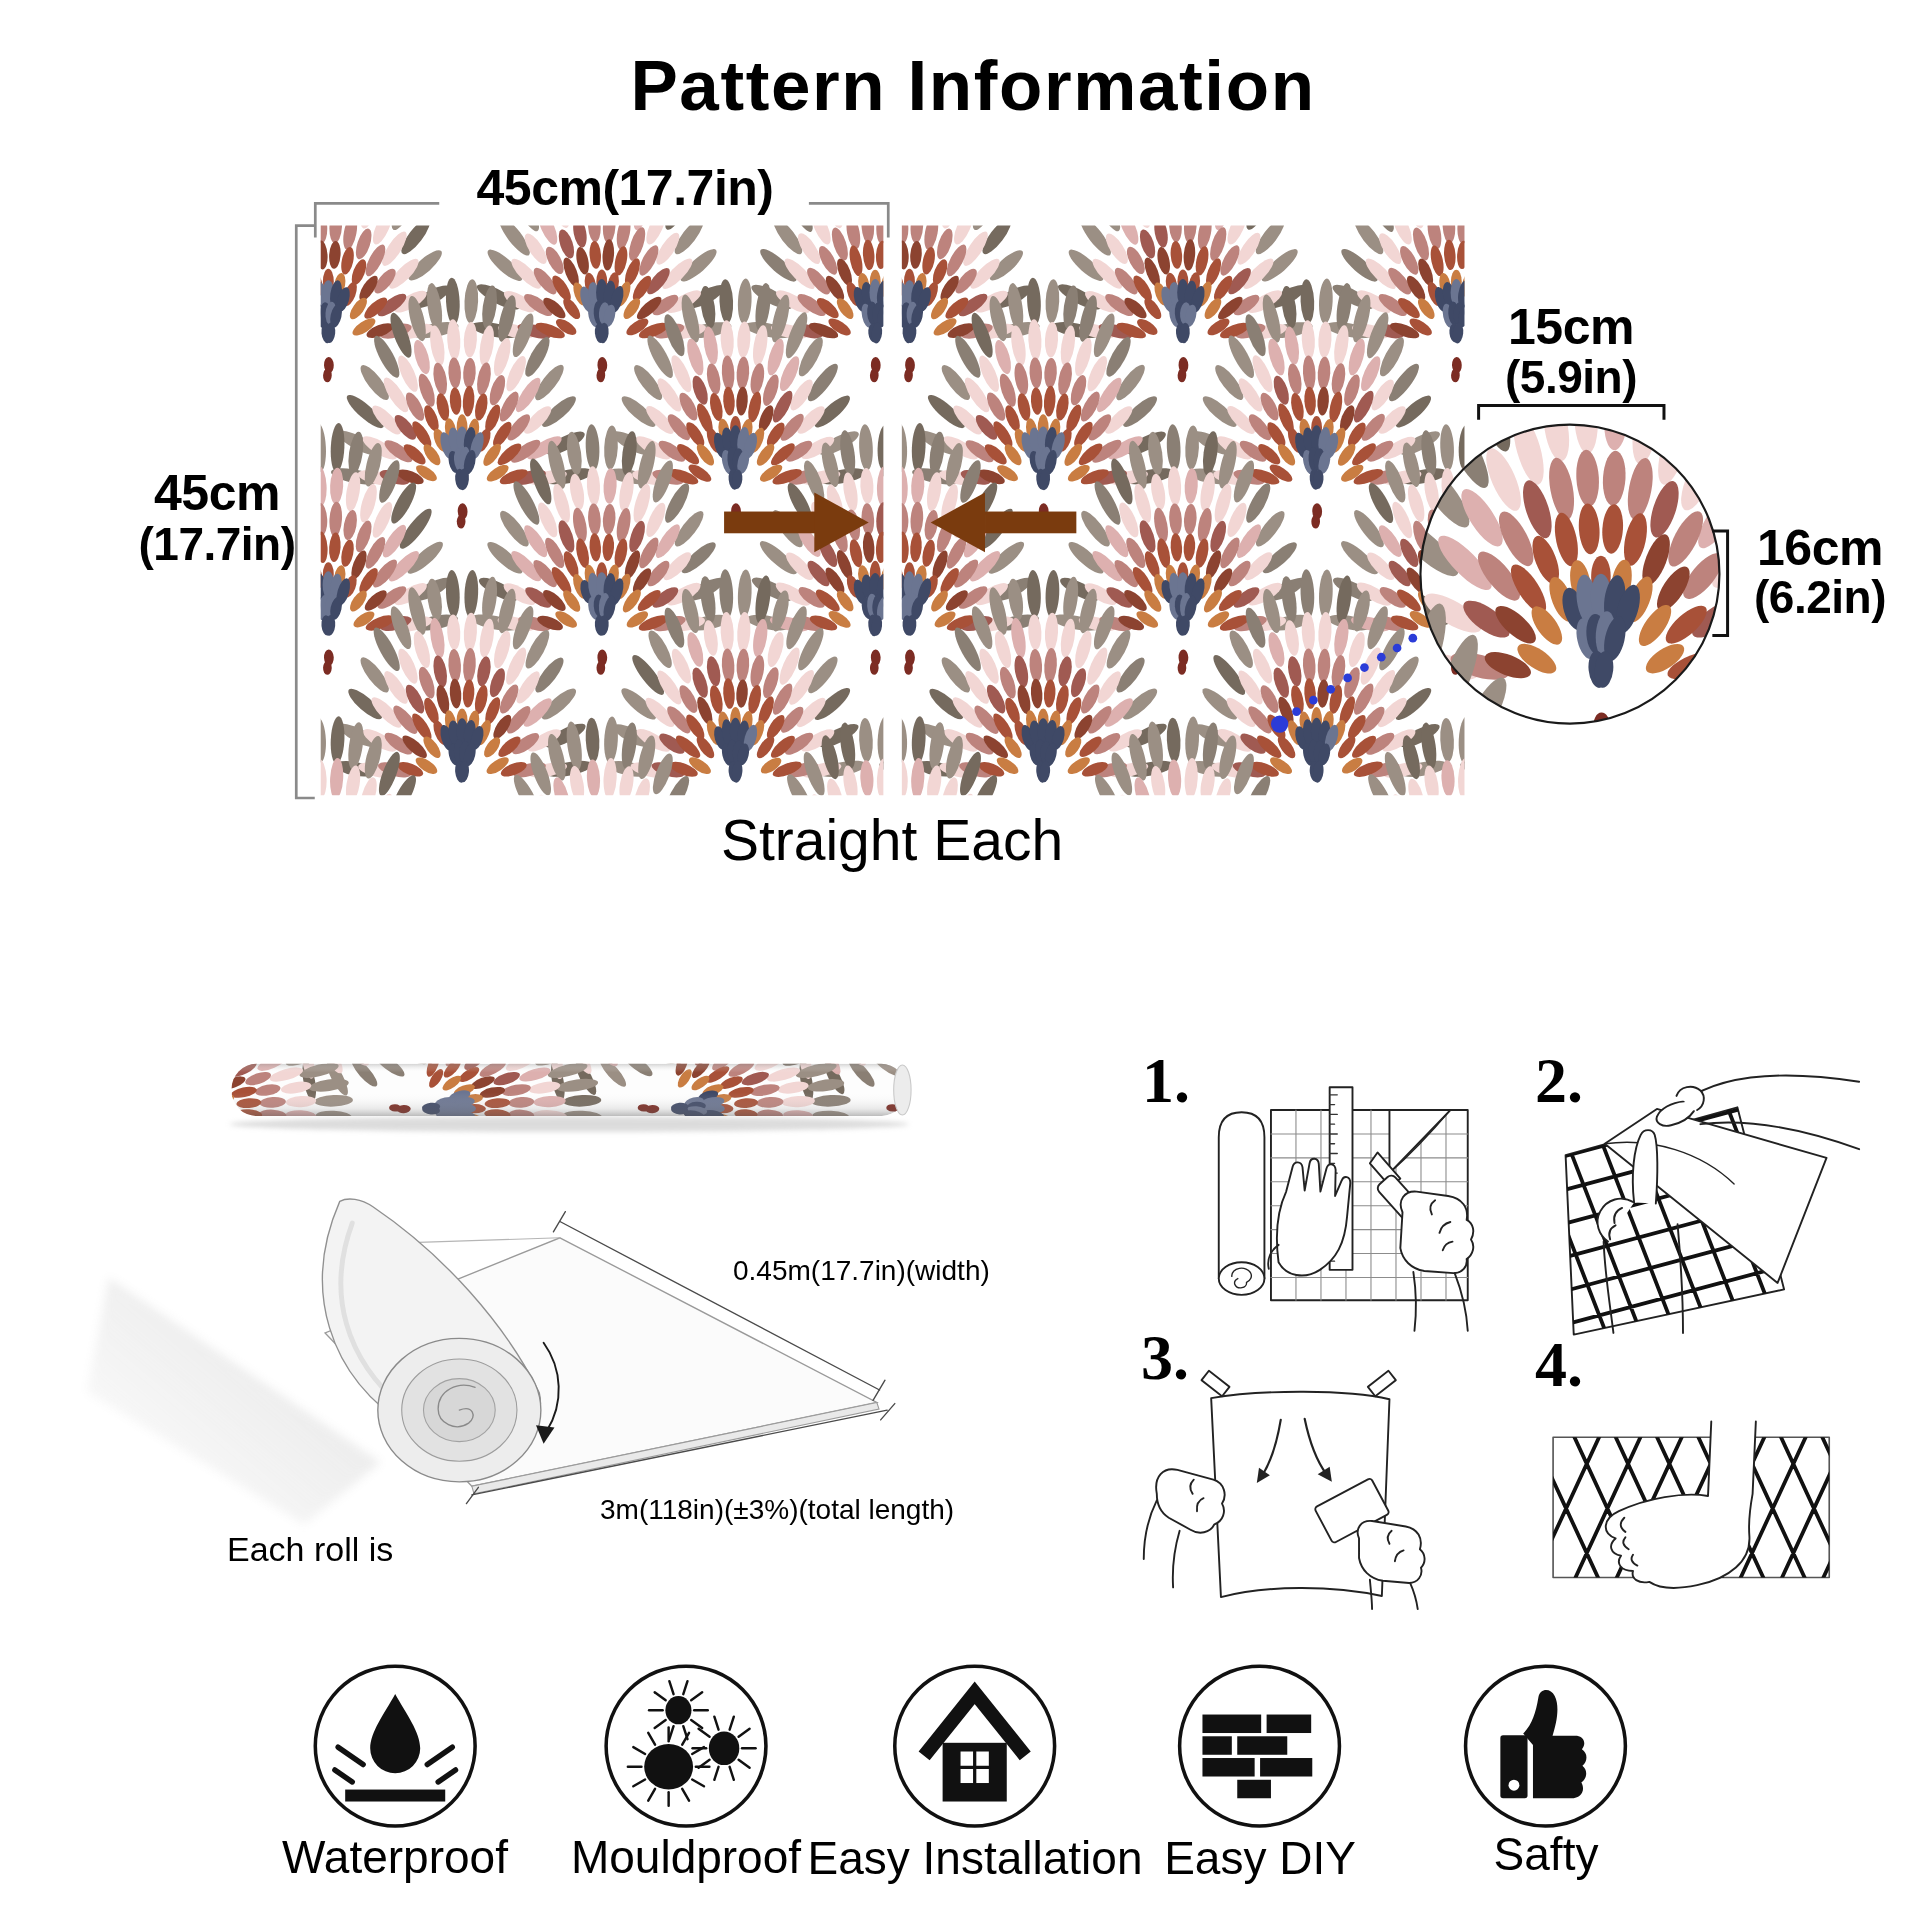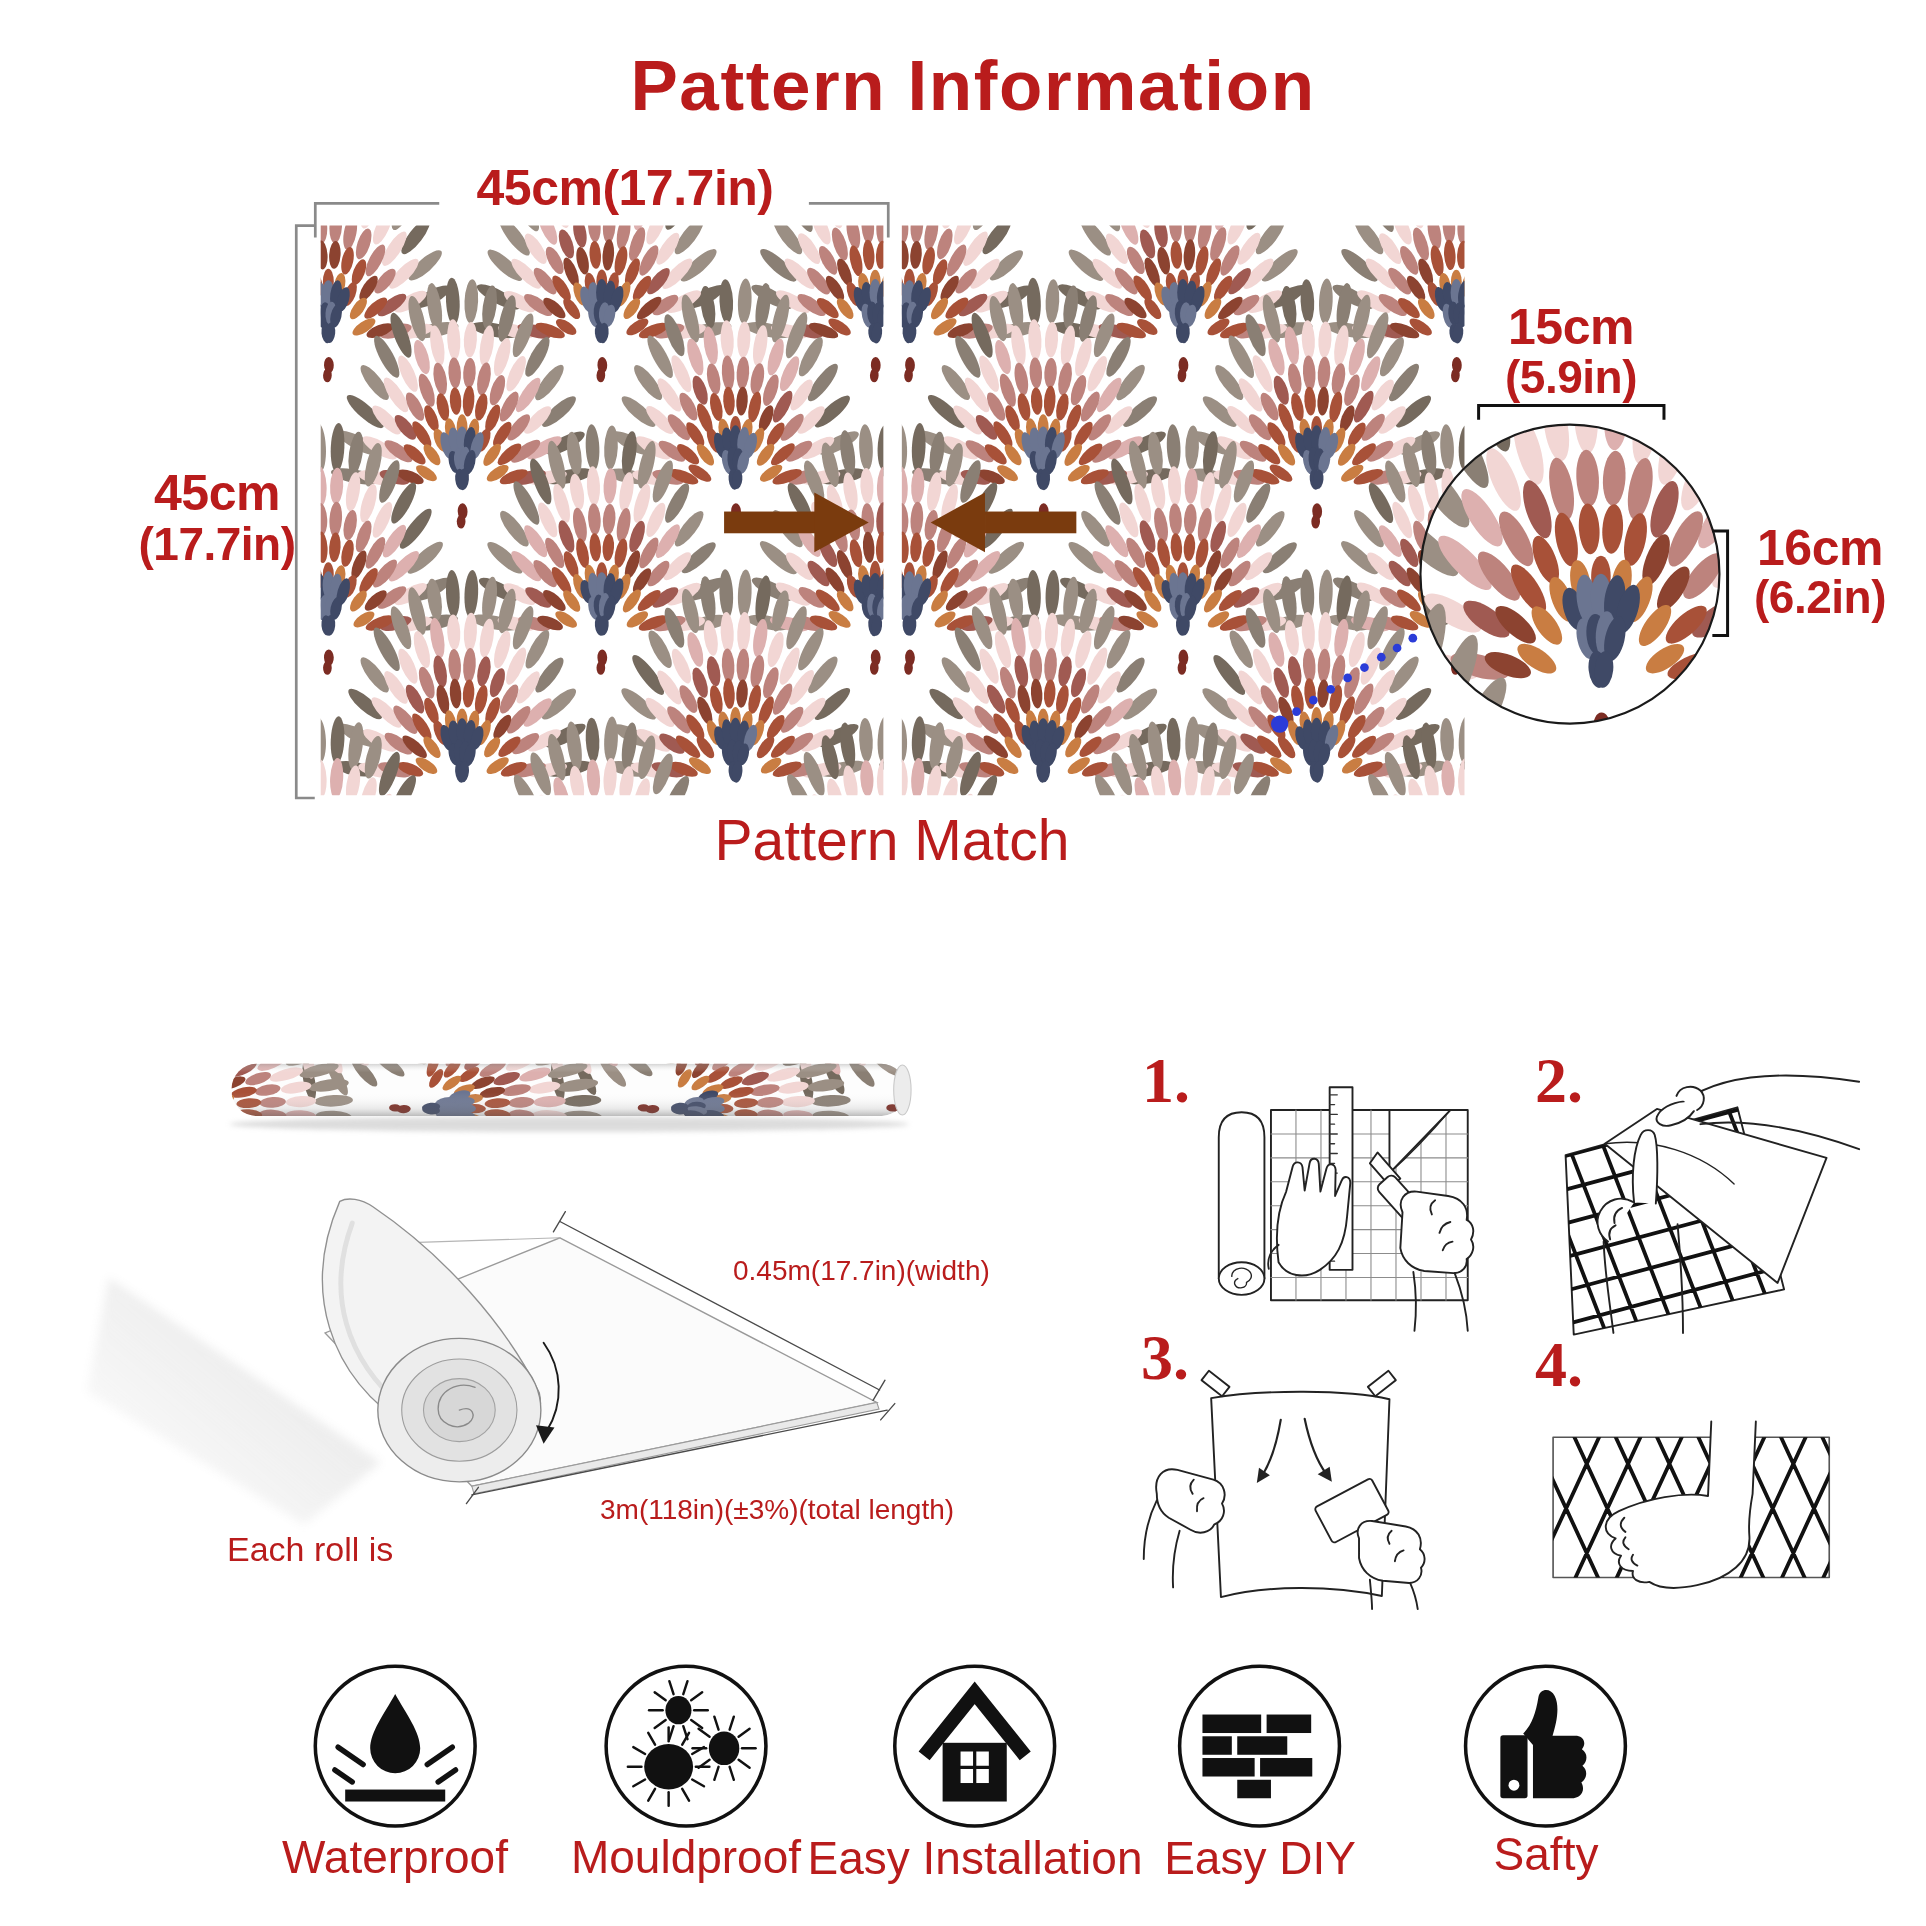--- a/index.html
+++ b/index.html
@@ -1,19 +1,19 @@
 <!DOCTYPE html>
 <html style="font-size:8.7px"><head>
 <meta charset="utf-8">
 <style>
   html,body{margin:0;padding:0;background:#fff;}
   .canvas{position:relative;width:1926px;height:1926px;background:#fff;overflow:hidden;
           font-family:"Liberation Sans","DejaVu Sans",sans-serif;color:#111;}
   svg{position:absolute;left:0;top:0;}
-  .t{position:absolute;white-space:nowrap;color:#b91c1c;line-height:1.02;}
+  .t{position:absolute;white-space:nowrap;color:#000000;line-height:1.02;}
   .cx{transform:translateX(-50%);}
   .title{font-size:71px;font-weight:bold;letter-spacing:1.6px;}
   .dim{font-size:50px;font-weight:bold;letter-spacing:-0.5px;}
   .dim2{font-size:46px;font-weight:bold;letter-spacing:-0.5px;}
   .match{font-size:57px;}
   .instr{font-size:53px;}
   .stepnum{font-size:64px;font-weight:bold;font-family:"Liberation Serif","DejaVu Serif",serif;}
   .rlab{font-size:28px;}
   .rlab2{font-size:34px;}
   .rlab3{font-size:31px;}
@@ -1997,21 +1997,21 @@
 
 <div class="t dim cx" style="left:625px;top:163px;">45cm(17.7in)</div>
 <div class="t dim cx" style="left:217px;top:468px;">45cm</div>
 <div class="t dim2 cx" style="left:217px;top:521px;text-align:right;">(17.7in)</div>
 
 <div class="t dim cx" style="left:1571px;top:302px;">15cm</div>
 <div class="t dim2 cx" style="left:1571px;top:354px;">(5.9in)</div>
 <div class="t dim cx" style="left:1820px;top:523px;">16cm</div>
 <div class="t dim2 cx" style="left:1820px;top:574px;">(6.2in)</div>
 
-<div class="t match cx" style="left:892px;top:811px;">Pattern Match</div>
+<div class="t match cx" style="left:892px;top:811px;">Straight Each</div>
 
 <div class="t stepnum" style="left:1142px;top:1048px;">1.</div>
 <div class="t stepnum" style="left:1535px;top:1048px;">2.</div>
 <div class="t stepnum" style="left:1141px;top:1325px;">3.</div>
 <div class="t stepnum" style="left:1535px;top:1332px;">4.</div>
 
 <div class="t rlab" style="left:733px;top:1257px;">0.45m(17.7in)(width)</div>
 <div class="t rlab" style="left:600px;top:1496px;">3m(118in)(±3%)(total length)</div>
 <div class="t rlab2" style="left:227px;top:1532px;">Each roll is</div>
 

